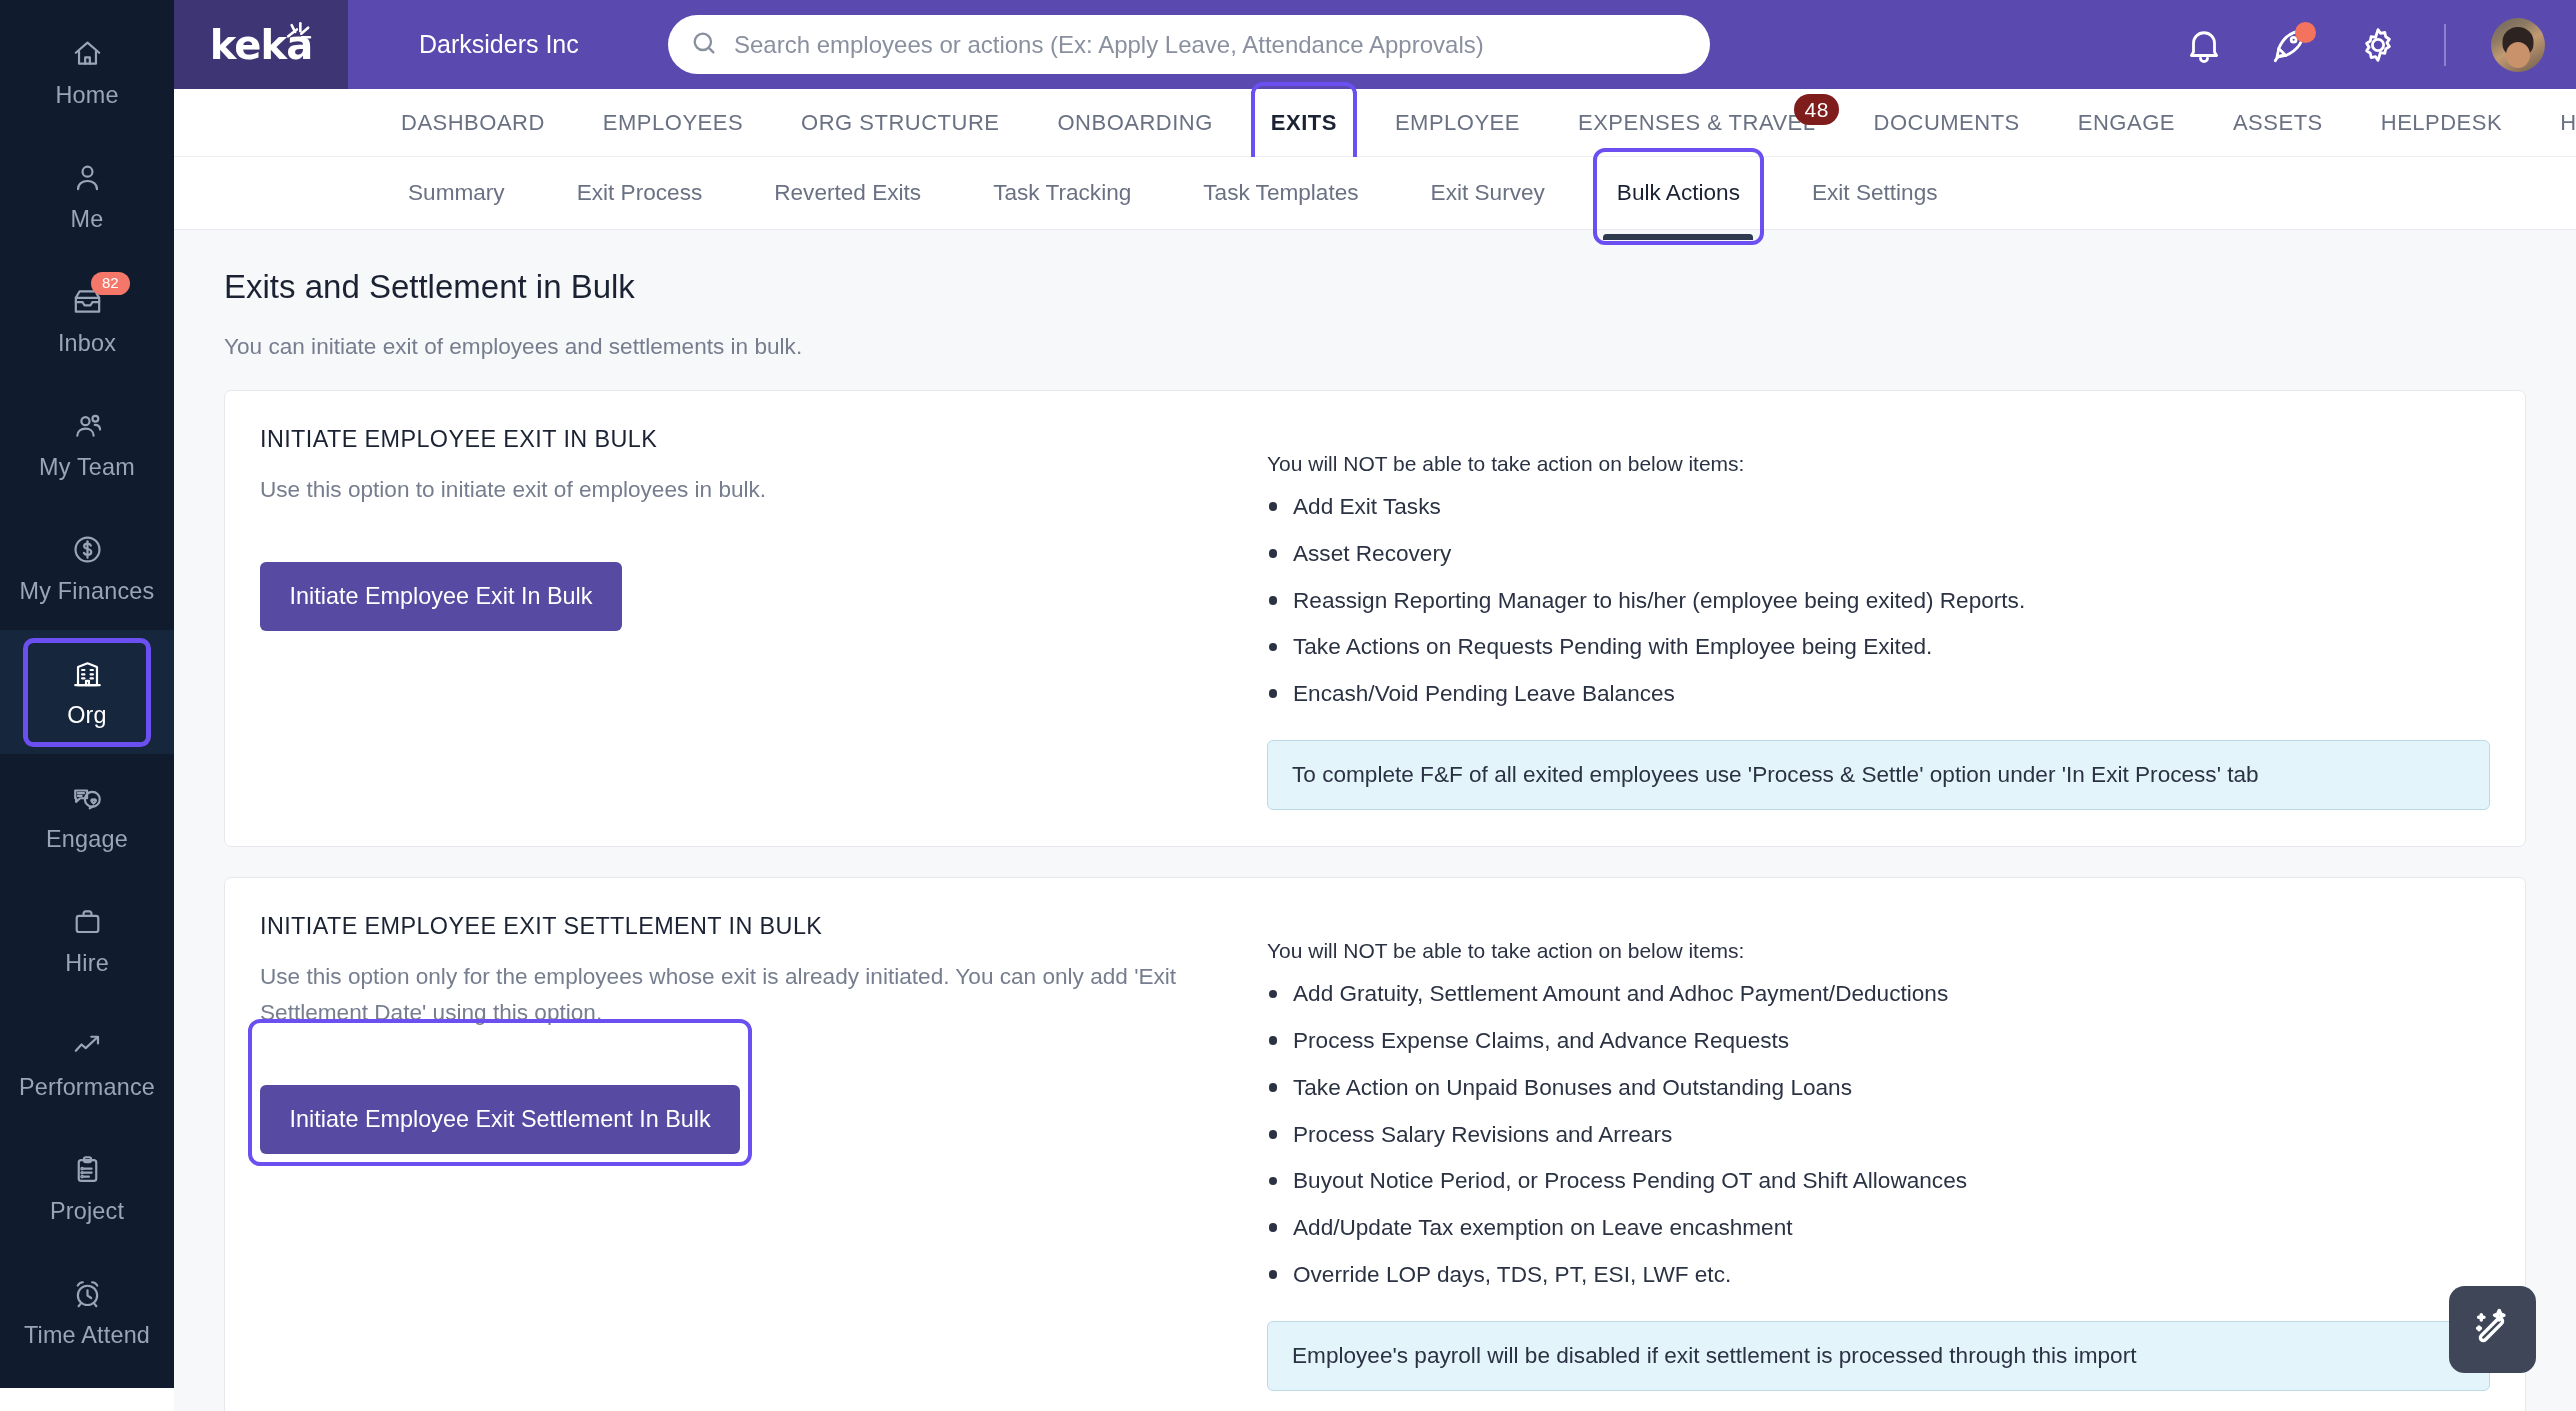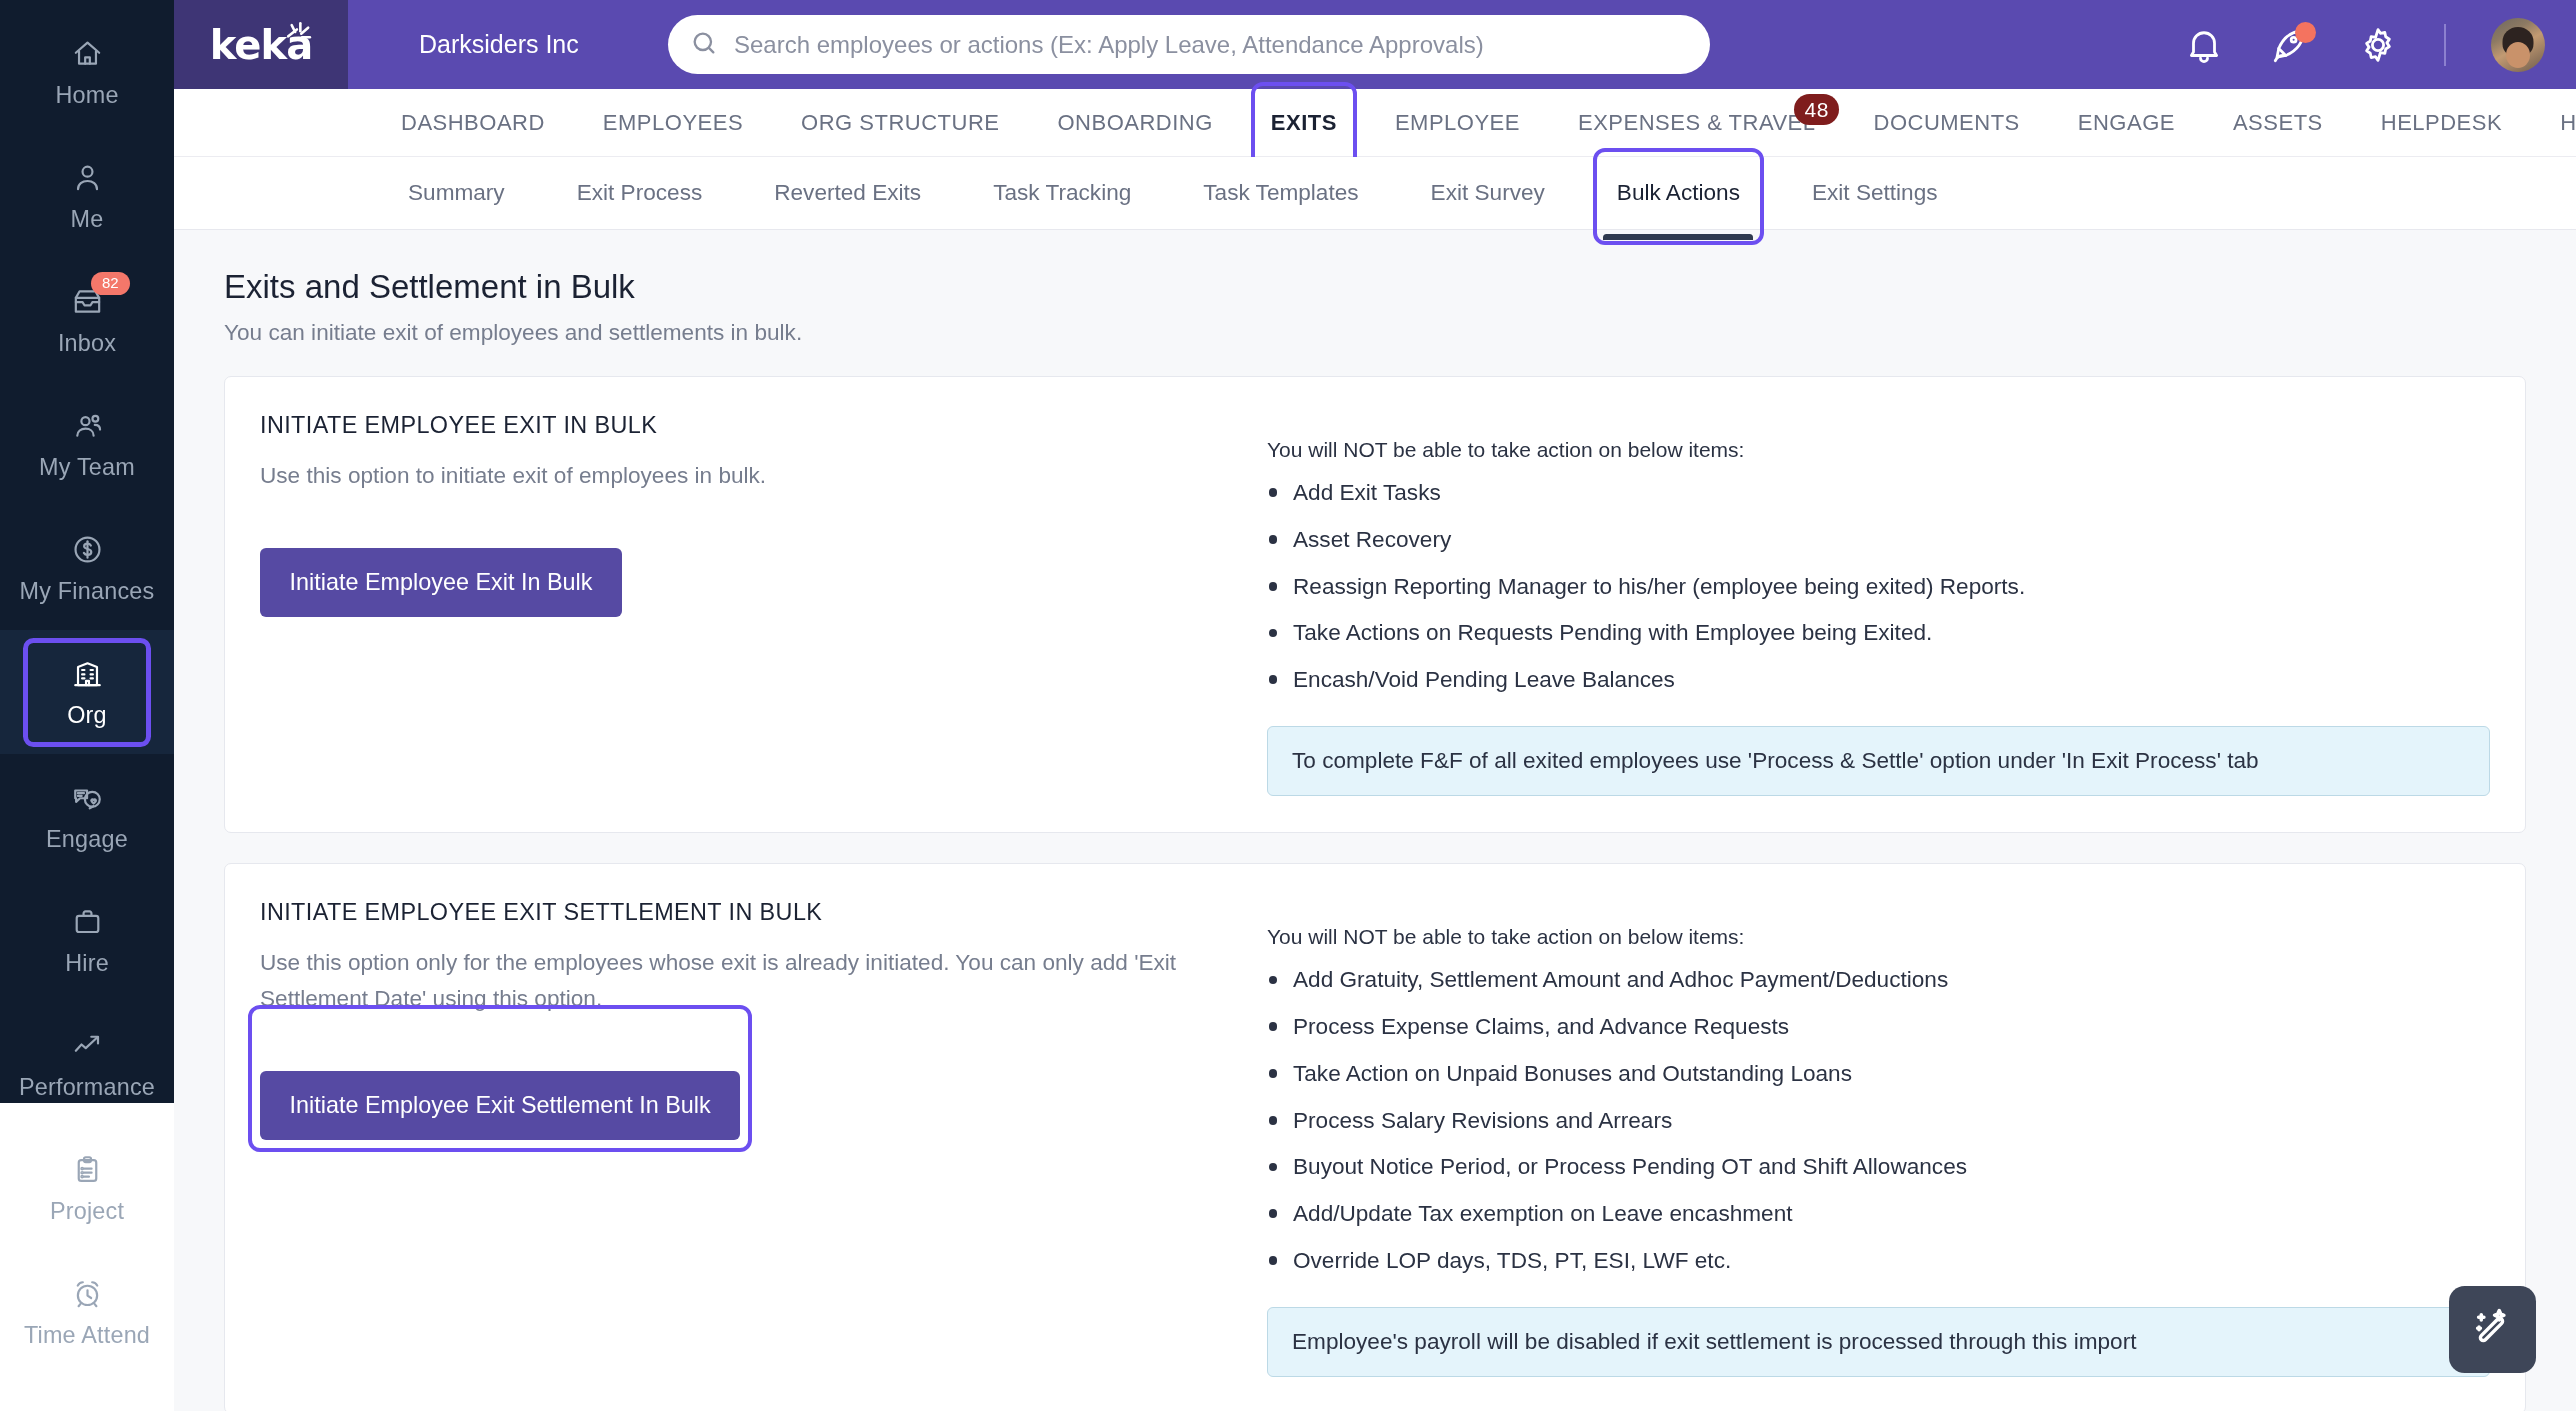--- a/index.html
+++ b/index.html
@@ -6,21 +6,21 @@
   html, body {
     width: 2576px; height: 1411px;
     font-family: "Liberation Sans", sans-serif;
     background: #ffffff;
     overflow: hidden;
   }
   .app { position: relative; width: 2576px; height: 1411px; display: flex; }
 
   
   .sidebar {
-    width: 174px; height: 1103px;
+    width: 174px; height: 1388px;
     background: #101c2e;
     flex: 0 0 174px;
     padding-top: 10.4px;
   }
   .sb-item {
     position: relative;
     height: 124px;
     display: flex; flex-direction: column;
     align-items: center; justify-content: center;
     gap: 10.4px;
@@ -150,21 +150,21 @@
     position: absolute; top: 1.7px; bottom: -5.2px; left: 12px; right: 12px;
     border: 4.3px solid #6c4ff0; border-radius: 12px; pointer-events: none;
   }
 
   
   .content {
     flex: 1; background: #f7f8fa; overflow: hidden;
     padding: 38px 50px 0 50px;
   }
   .page-title { font-size: 33px; color: #1b2233; font-weight: 400; }
-  .page-sub { font-size: 22.6px; color: #767d8e; margin-top: 14px; }
+  .page-sub { font-size: 22.6px; color: #767d8e; margin-top: 28px; }
 
   .card {
     background: #ffffff; border: 0.9px solid #e6e8ee; border-radius: 7px;
     margin-top: 29.5px; padding: 35px 35px 36px 35px;
     display: flex; gap: 35px;
   }
   .card-left { width: 972px; flex: 0 0 972px; position: relative; }
   .card-right { flex: 1; min-width: 0; }
   .card-heading {
     font-size: 23.4px; color: #1b2233; letter-spacing: 0.4px; font-weight: 400;

